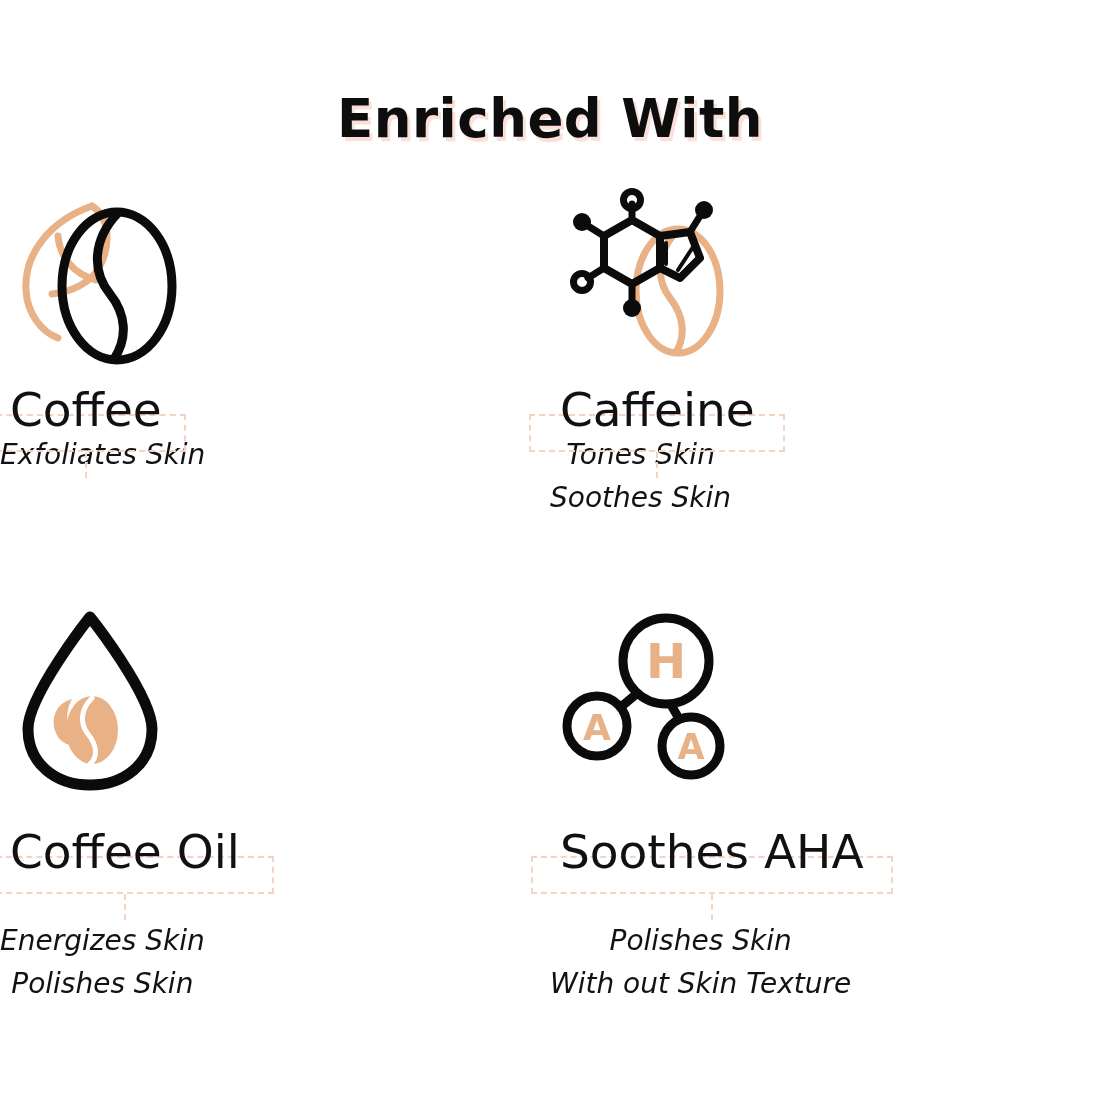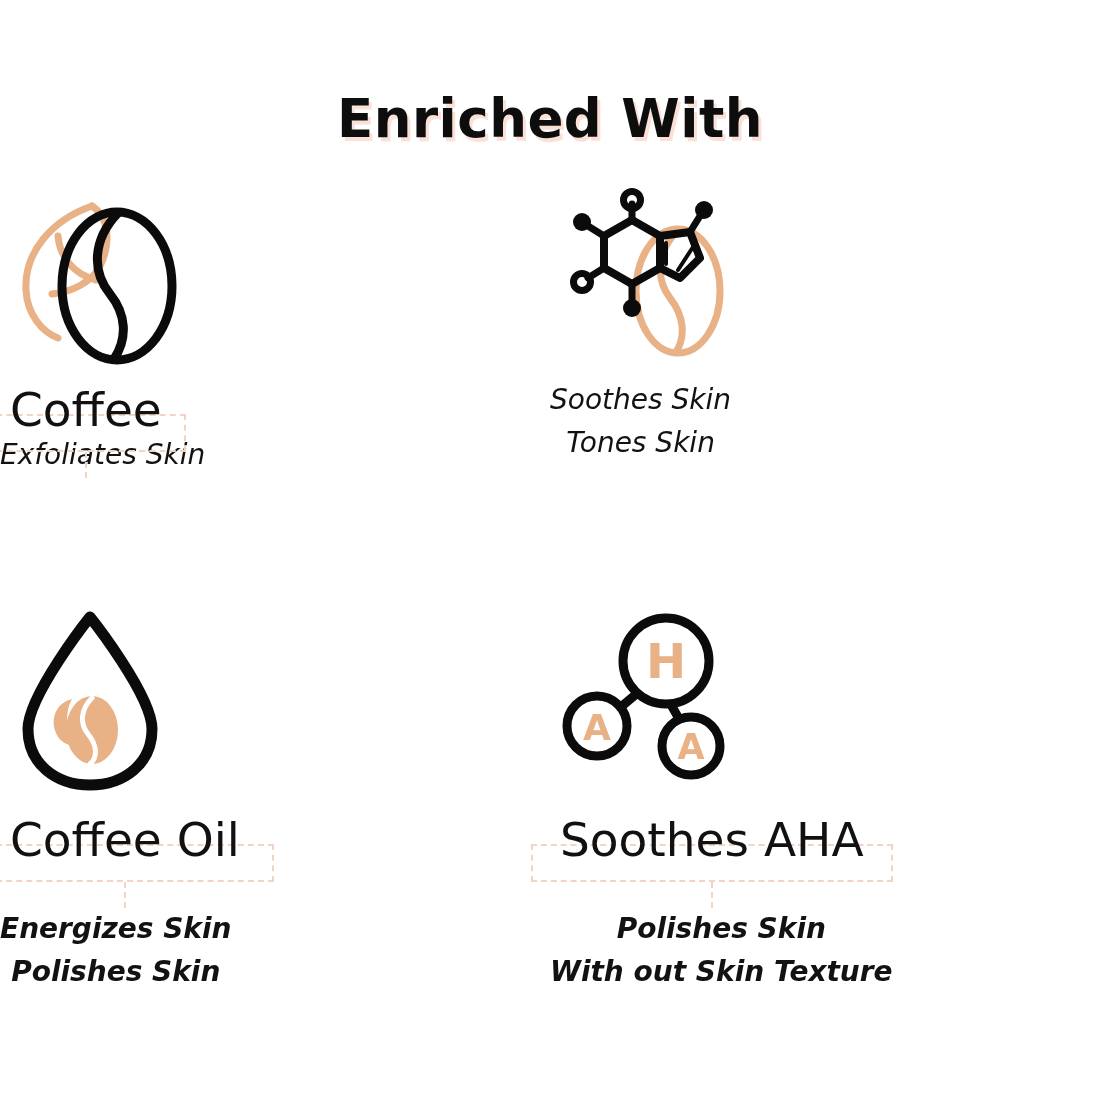--- a/index.html
+++ b/index.html
@@ -109,22 +109,22 @@
     color: #121212;
     white-space: nowrap;
   }
 
   
   .card-0 .dashed-frame { width: 200px; }
   .card-1 .dashed-frame { width: 256px; }
   .card-2 .dashed-frame { width: 298px; }
   .card-3 .dashed-frame { width: 362px; }
 
-  .card-2 .label-holder, .card-3 .label-holder { margin-top: 18px; }
-  .card-2 .benefits, .card-3 .benefits { margin-top: 44px; font-weight: bold; }
+  .card-2 .label-holder, .card-3 .label-holder { margin-top: 30px; }
+  .card-2 .benefits, .card-3 .benefits { margin-top: 44px; }
 
   svg { display: block; }
 </style>
 </head>
 <body>
 
 <div id="page">
 
   <div class="title-wrap">
     <span class="title">Enriched With</span>
@@ -178,24 +178,29 @@
           <line x1="140" y1="46" x2="150" y2="30" stroke="#0b0b0b" stroke-width="7" stroke-linecap="round"></line>
 
           <circle cx="82" cy="14" r="8.5" fill="none" stroke="#0b0b0b" stroke-width="7"></circle>
           <circle cx="32" cy="36" r="9" fill="#0b0b0b"></circle>
           <circle cx="32" cy="96" r="8.5" fill="none" stroke="#0b0b0b" stroke-width="7"></circle>
           <circle cx="82" cy="122" r="9" fill="#0b0b0b"></circle>
           <circle cx="154" cy="24" r="9" fill="#0b0b0b"></circle>
         </svg>
       </div>
 
-
-      <div class="benefits">
+      <div class="label-holder">
+        <span class="dashed-frame"></span>
+        <span class="dashed-stem"></span>
+        <span class="label">Caffeine</span>
+      </div>
+
+      <div class="benefits">
+        <div class="benefit-line">Tones Skin</div>
         <div class="benefit-line">Soothes Skin</div>
-        <div class="benefit-line">Tones Skin</div>
       </div>
     </div>
 
     <div class="card card-2">
       <div class="icon-box">
         <svg width="180" height="190" viewBox="0 0 180 190">
 
           <path d="M90 14 C 90 14, 28 92, 28 126 C 28 161, 56 182, 90 182 C 124 182, 152 161, 152 126 C 152 92, 90 14, 90 14 Z" fill="none" stroke="#0b0b0b" stroke-width="11" stroke-linejoin="round"></path>
 
           <path d="M72 96 C 56 100, 50 116, 56 130 C 60 140, 70 144, 78 142 C 66 130, 64 110, 72 96 Z" fill="#e9b186"></path>

